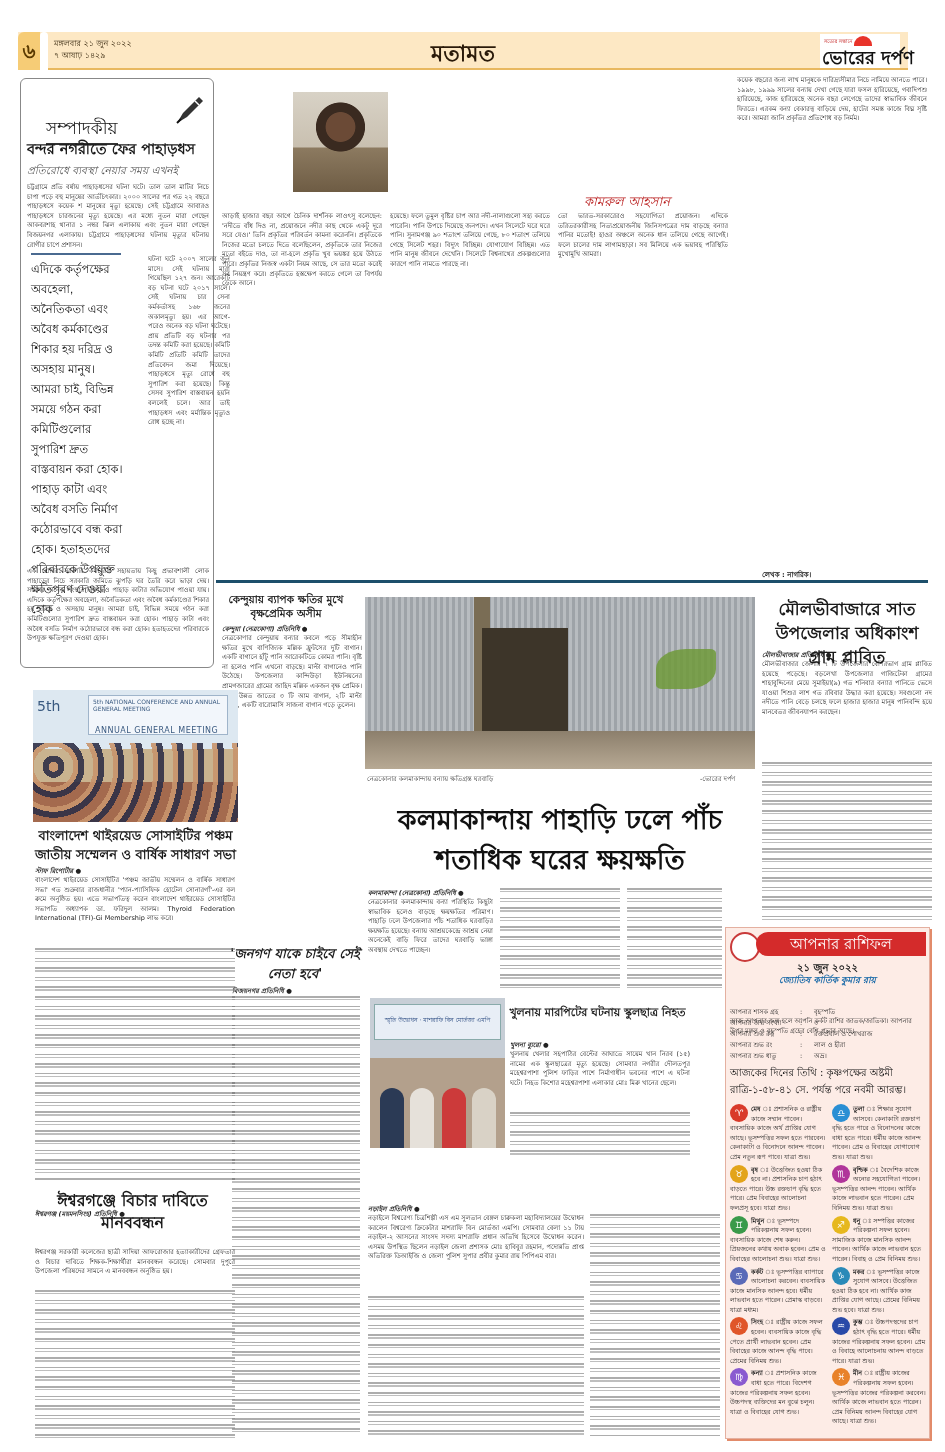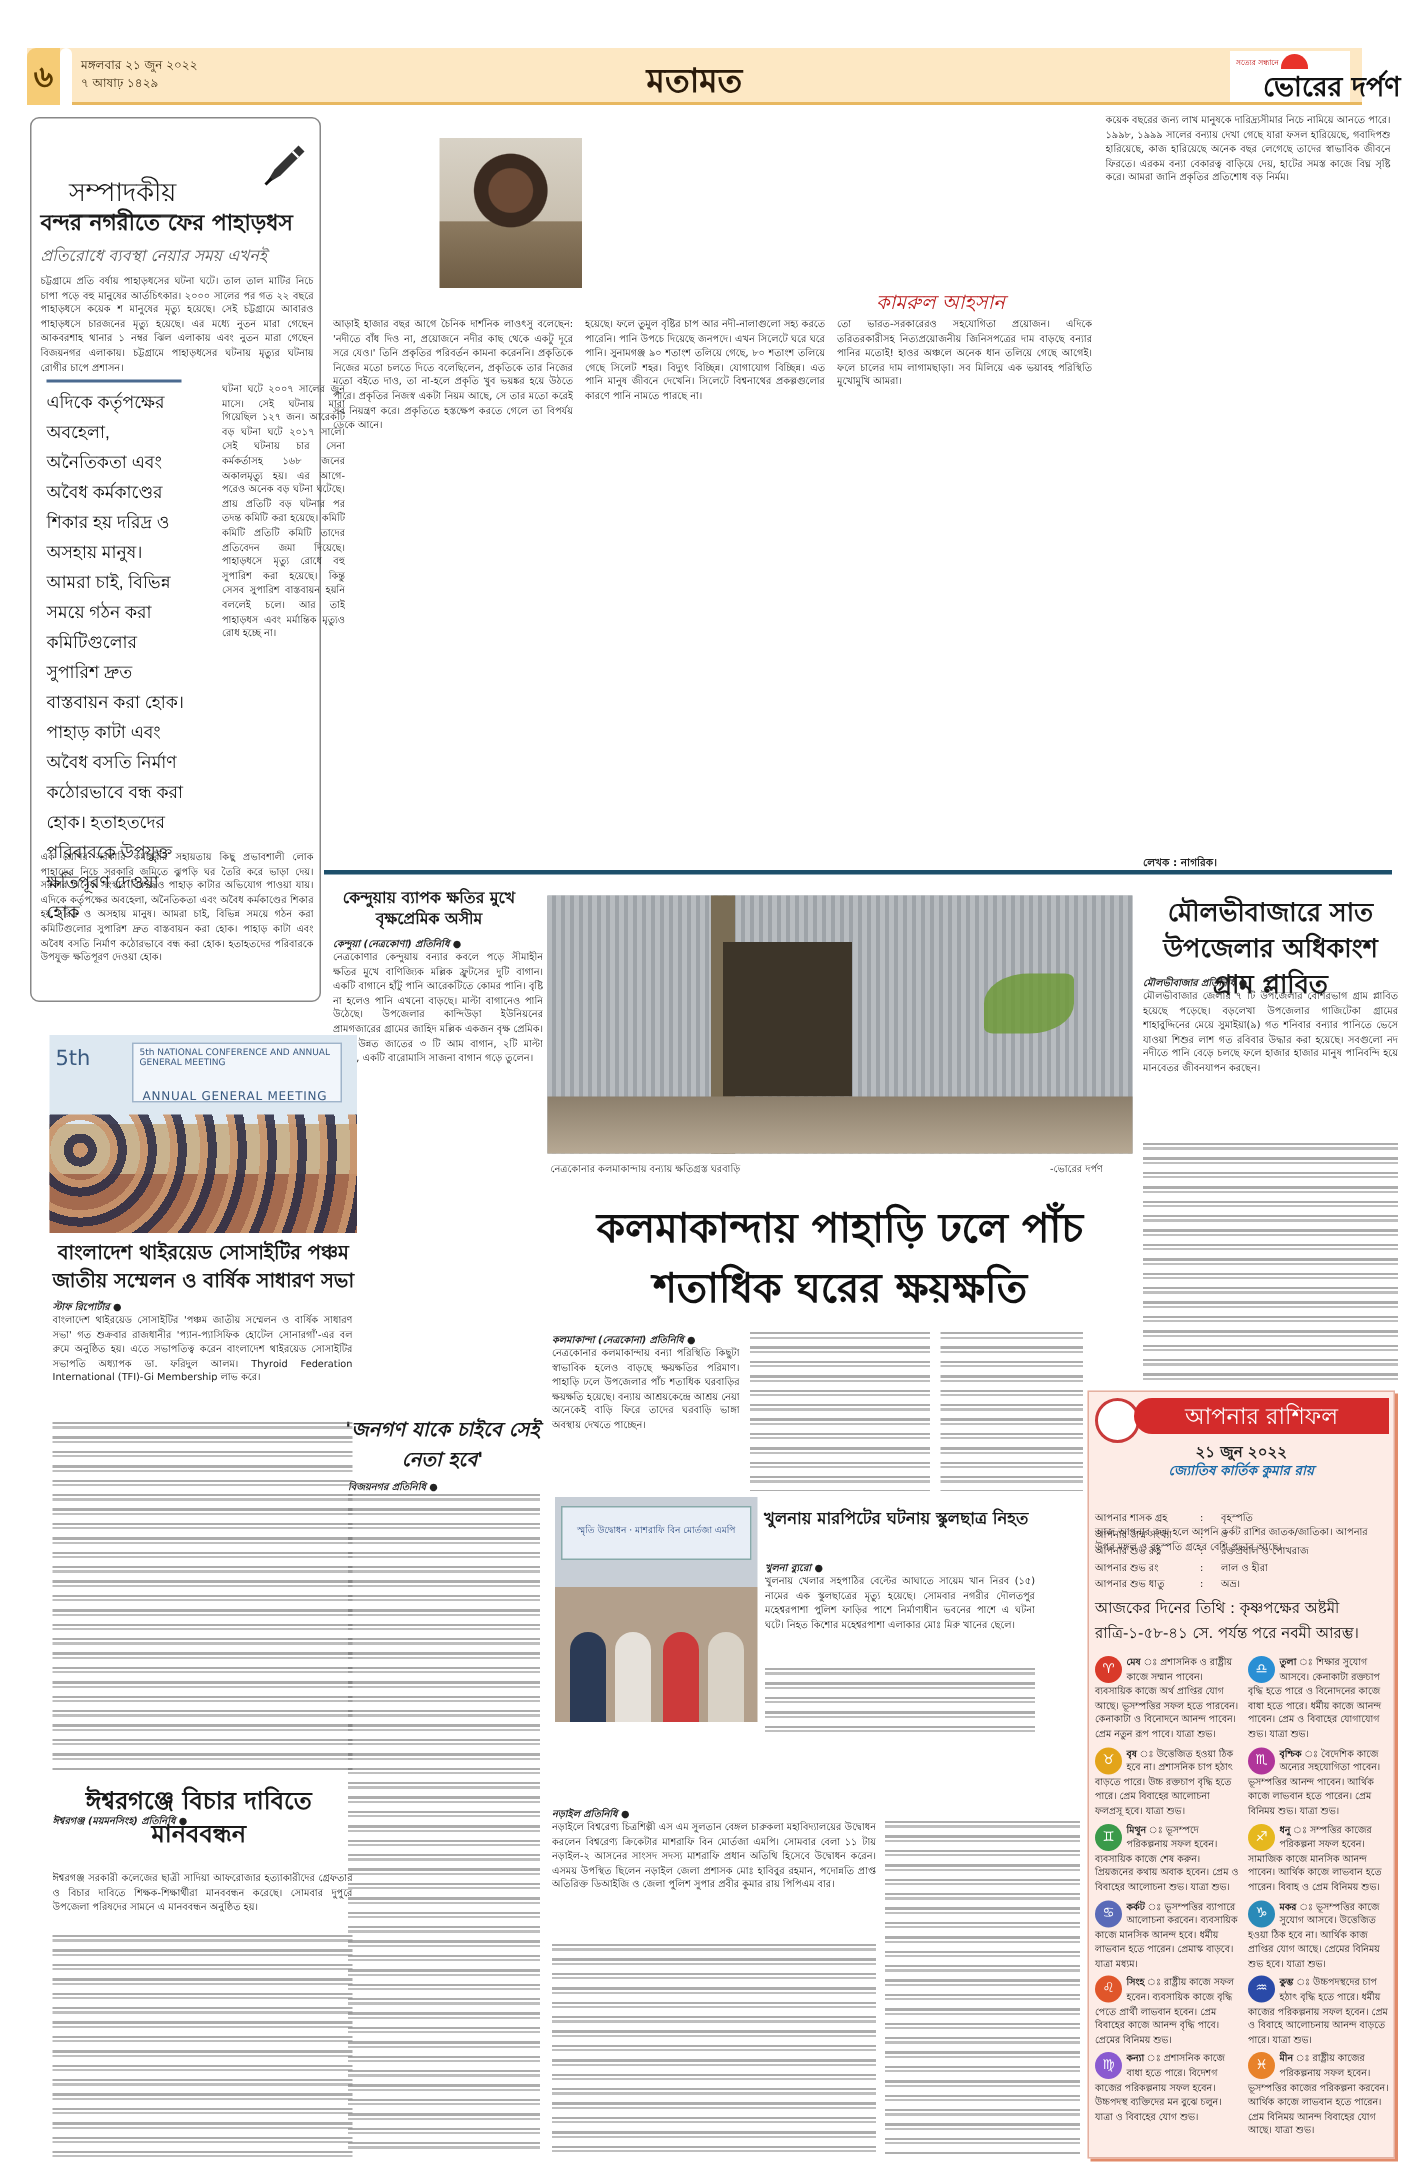--- a/index.html
+++ b/index.html
@@ -14,21 +14,21 @@
   .page-no { position: absolute; left: 0; top: 0; width: 22px; height: 38px; background: #f6cc76;
     font-size: 20px; font-weight: bold; color: #5a3a00; text-align: center; line-height: 38px;
     border-radius: 6px 0 0 0; }
   .page-tab { position: absolute; left: 22px; top: 0; width: 8px; height: 38px; background: #fff; border-radius: 4px 4px 0 0; }
   .date-block { position: absolute; left: 36px; top: 6px; font-size: 8px; line-height: 12px; color: #3a2a10; }
   .section-title { position: absolute; left: 0; right: 0; top: 4px; text-align: center;
     font-size: 22px; font-weight: bold; color: #2a1a0a; font-family: "DejaVu Serif", serif; }
   .logo { position: absolute; right: 8px; top: 2px; width: 80px; height: 34px; background: #fff; }
   .logo .sun { position: absolute; left: 34px; top: 2px; width: 18px; height: 10px; border-radius: 18px 18px 0 0; background: #e8332a; }
   .logo .tagline { position: absolute; left: 4px; top: 4px; font-size: 5px; color: #b00; }
-  .logo .name { position: absolute; left: 2px; top: 10px; font-size: 18px; font-weight: bold; color: #111; font-family: "DejaVu Serif", serif; white-space: nowrap; margin-left: 20px; }
+  .logo .name { position: absolute; left: 2px; top: 10px; font-size: 18px; font-weight: bold; color: #111; font-family: "DejaVu Serif", serif; white-space: nowrap; }
 
   
   .txt { font-size: 6.5px; line-height: 9.6px; color: #222; text-align: justify; overflow: hidden; }
   .fill-lines { background-image: repeating-linear-gradient(to bottom, #6a6a6a 0px, #6a6a6a 1.6px, transparent 1.6px, transparent 3px, #8a8a8a 3px, #8a8a8a 4.4px, transparent 4.4px, transparent 9.6px); opacity: 0.55; }
 
   
   .editorial { position: absolute; left: 20px; top: 78px; width: 194px; height: 590px;
     border: 1px solid #888; border-radius: 6px; background: #fff; }
   .ed-label { position: absolute; left: 25px; top: 36px; font-size: 17px; font-family: "DejaVu Serif", serif; border-bottom: 2px solid #333; }
   .pen-icon { position: absolute; left: 152px; top: 14px; width: 34px; height: 34px; }

